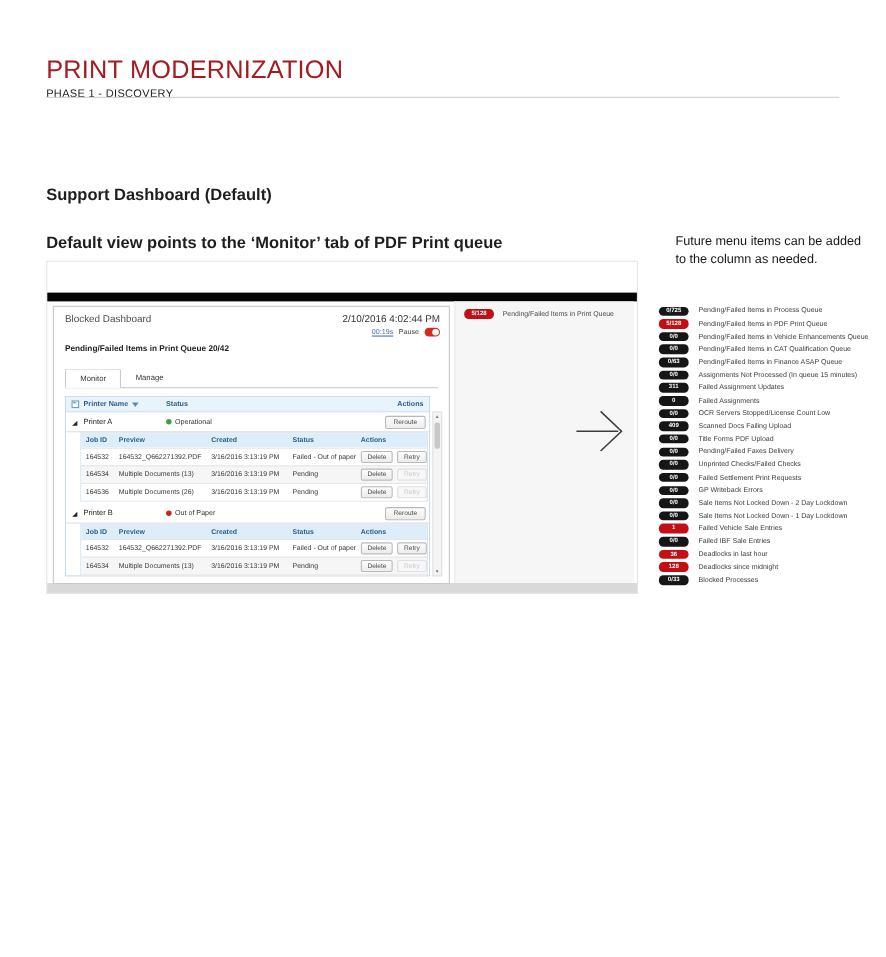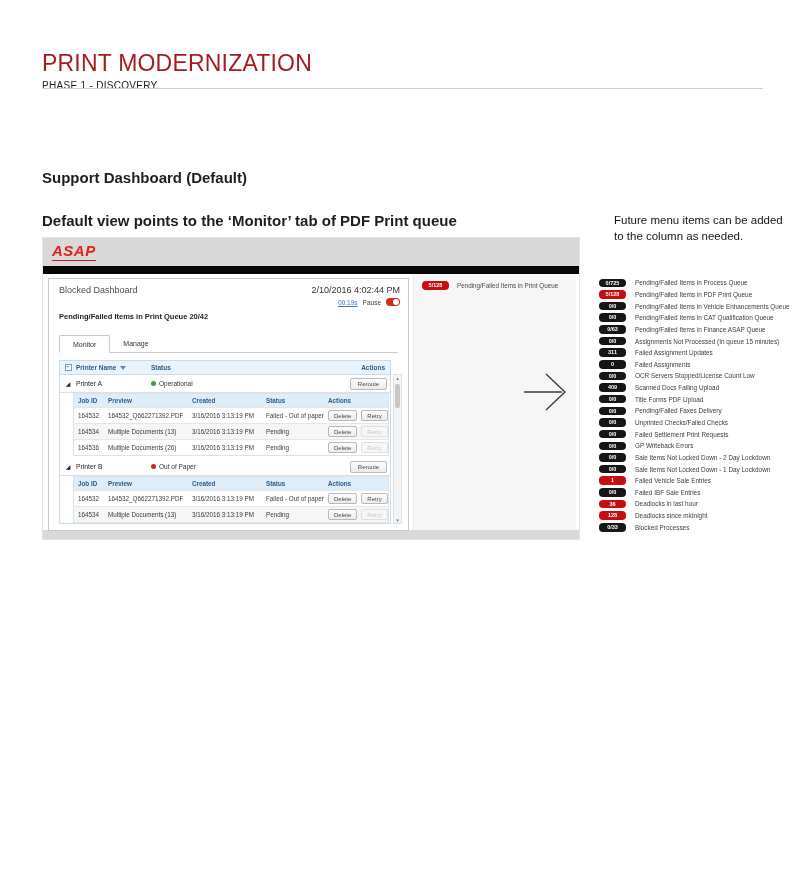--- a/index.html
+++ b/index.html
@@ -100,23 +100,20 @@
 </head>
 <body>
 
 <div class="abs eyebrow">PHASE 1 - DISCOVERY</div>
 <div class="abs page-title">PRINT MODERNIZATION</div>
 <div class="abs rule"></div>
 <div class="abs section-title">Support Dashboard (Default)</div>
 <div class="abs caption">Default view points to the ‘Monitor’ tab of PDF Print queue</div>
 
 <div class="abs shot">
-  <div class="abs logo-band">
-    <div class="abs asap-logo">ASAP</div>
-  </div>
   <div class="abs black-bar"></div>
 
   <div class="abs right-panel">
     <div class="abs callout">
       <span class="pill" data-color="red">5/128</span>
       <span class="callout-label">Pending/Failed Items in Print Queue</span>
     </div>
     <svg class="abs mock-arrow" width="52" height="48" viewBox="0 0 52 48">
       <line x1="2" y1="24" x2="40" y2="24" stroke="#3c3c3c" stroke-width="1.4"></line>
       <polyline points="24,6 43,24 24,42" fill="none" stroke="#3c3c3c" stroke-width="1.4"></polyline>

